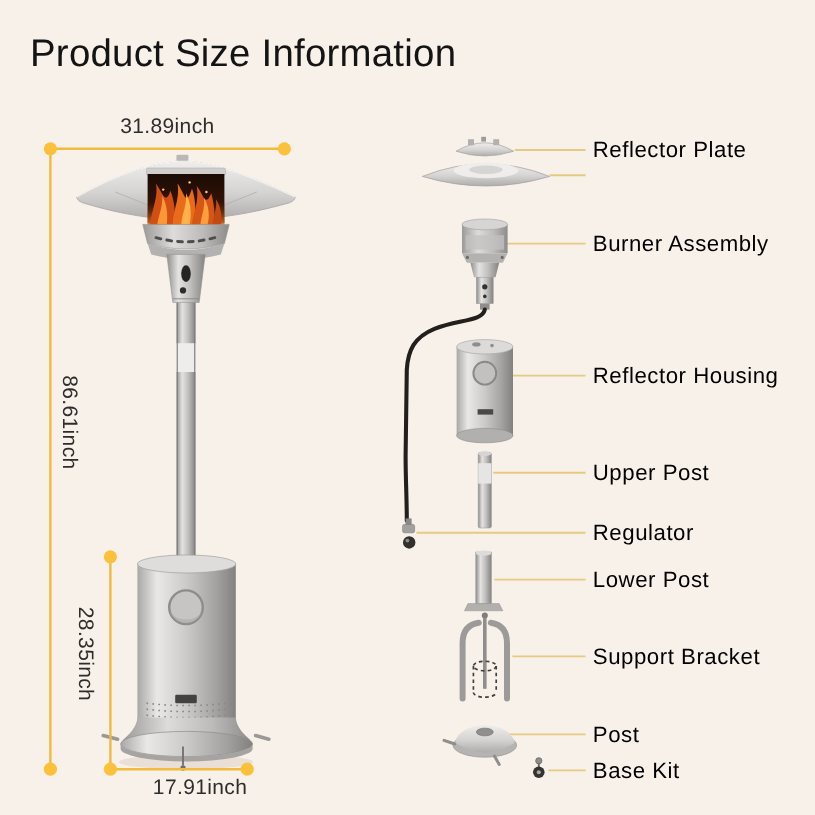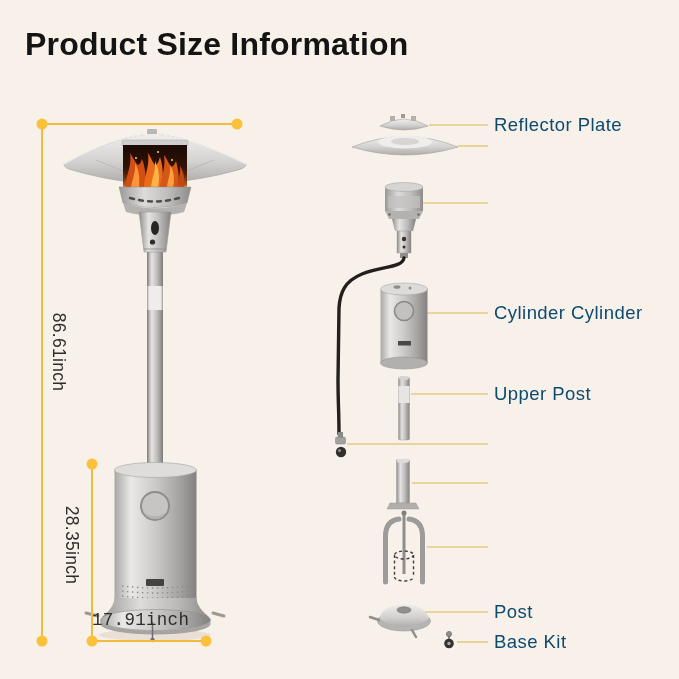--- a/index.html
+++ b/index.html
@@ -6,35 +6,35 @@
   body{
     width:679px;height:679px;
     background:#F8F1EA;
     font-family:"Liberation Sans", sans-serif;
     position:relative;overflow:hidden;
   }
   .stage{position:absolute;inset:0;width:679px;height:679px;}
   svg.art{position:absolute;left:0;top:0;}
   .page-title{
     position:absolute;left:25px;top:26px;
-    font-size:32px;font-weight:bold;color:#141414;
+    font-size:32px;font-weight:normal;color:#141414;
     letter-spacing:0.2px;white-space:nowrap;
   }
   .dim-label{
     position:absolute;color:#2e2d2b;
     font-size:17.5px;letter-spacing:0.3px;white-space:nowrap;
   }
   .dim-top{left:42px;width:195px;top:95px;text-align:center;}
-  .dim-bottom{left:92px;width:114px;top:610px;text-align:left;font-family:Liberation Mono, monospace;}
+  .dim-bottom{left:92px;width:114px;top:646px;text-align:right;}
   .dim-vert{transform:translate(-50%,-50%) rotate(90deg);}
   .dim-height{left:58px;top:352px;}
   .dim-cyl{left:71px;top:545px;}
   .part-label{
     position:absolute;left:494px;transform:translateY(-50%);
-    font-size:18.5px;color:#0c4a6e;letter-spacing:0.45px;
+    font-size:18.5px;color:#000000;letter-spacing:0.45px;
     white-space:nowrap;
   }
 </style>
 </head>
 <body>
 
 <div class="stage">
 
   <svg class="art" width="679" height="679" viewBox="0 0 679 679">
     <defs>
@@ -266,23 +266,28 @@
         <circle cx="449" cy="634" r="2.6" fill="#8f8e8c" stroke="#6a6967" stroke-width="0.7"></circle>
         <line x1="449" y1="636" x2="449" y2="640" stroke="#6a6967" stroke-width="1.6"></line>
         <circle cx="449" cy="643.5" r="4.8" fill="#34332f"></circle>
         <circle cx="449" cy="643.5" r="1.7" fill="#a9a8a6"></circle>
       </g>
     </g>
   </svg>
 
   <div class="page-title">Product Size Information</div>
 
+  <div class="dim-label dim-top">31.89inch</div>
   <div class="dim-label dim-vert dim-height">86.61inch</div>
   <div class="dim-label dim-vert dim-cyl">28.35inch</div>
   <div class="dim-label dim-bottom">17.91inch</div>
 
   <div class="part-label" style="top:125px">Reflector Plate</div>
-  <div class="part-label" style="top:313px">Cylinder Cylinder</div>
+  <div class="part-label" style="top:203px">Burner Assembly</div>
+  <div class="part-label" style="top:313px">Reflector Housing</div>
   <div class="part-label" style="top:394px">Upper Post</div>
+  <div class="part-label" style="top:444px">Regulator</div>
+  <div class="part-label" style="top:483px">Lower Post</div>
+  <div class="part-label" style="top:547px">Support Bracket</div>
   <div class="part-label" style="top:612px">Post</div>
   <div class="part-label" style="top:642px">Base Kit</div>
 
 </div>
 
 </body></html>

